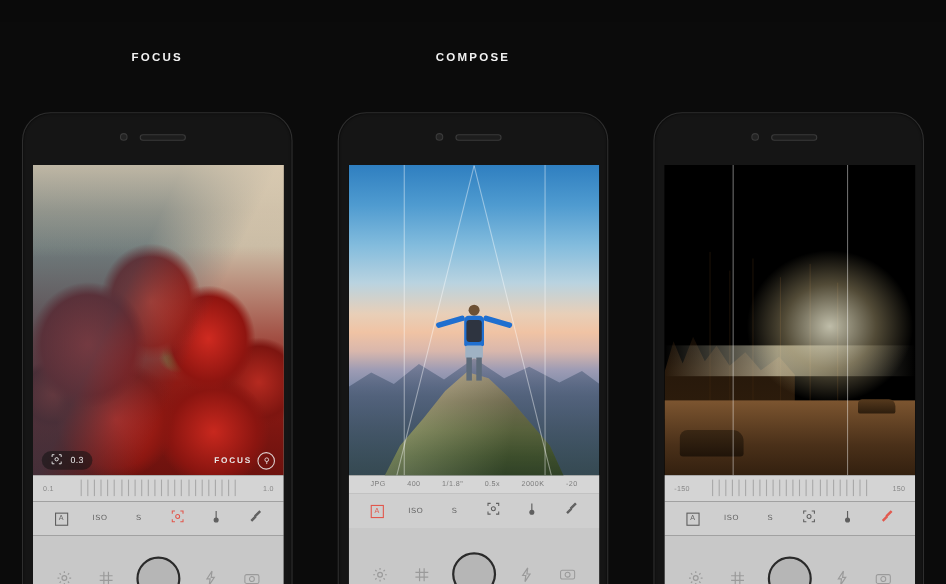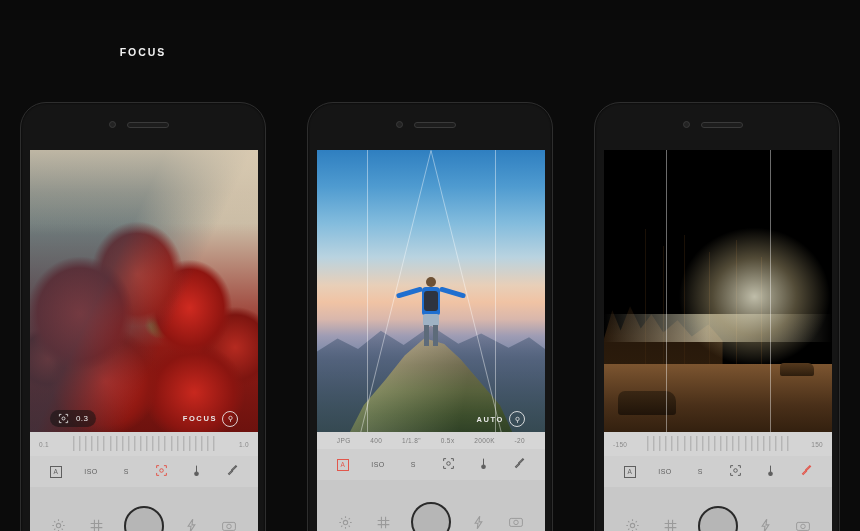--- a/index.html
+++ b/index.html
@@ -156,21 +156,21 @@
   
   .guides { position: absolute; inset: 0; pointer-events: none; }
   .gl { position: absolute; background: rgba(255,255,255,0.42); }
   .gl.v { top: 0; bottom: 0; width: 1px; }
   .gl.diag { height: 1px; transform-origin: left center; }
 
   
   .hud {
     position: absolute; left: 0; right: 0; bottom: 5px;
     display: flex; align-items: center; justify-content: center;
-    gap: 6px; padding: 0 20px;
+    gap: 6px; padding: 0 8px;
   }
   .pill {
     display: flex; align-items: center; gap: 7px;
     background: rgba(18,18,18,0.55);
     border-radius: 9px; padding: 2px 8px; height: 17px;
   }
   .pill-val { color: #efefef; font-size: 8px; letter-spacing: 0.4px; }
   .hud-right { display: flex; align-items: center; gap: 5px; margin-left: auto; }
   .hud-label { color: #e9e9e9; font-size: 7.5px; letter-spacing: 1.6px; font-weight: bold; }
   .badge {
@@ -363,20 +363,21 @@
               <circle cx="10" cy="9.5" r="2.8"></circle>
             </svg>
           </span>
         </div>
 
       </div>
     </div>
   </div>
 
   <div class="panel p2">
+    <div class="caption">COMPOSE</div>
     <div class="phone">
       <div class="bezel-top">
         <div class="cam-dot"></div>
         <div class="speaker"></div>
       </div>
       <div class="screen">
 
         <div class="viewfinder">
           <div class="vf-img ph-hiker">
             <div class="hz-mtn"></div>
@@ -390,32 +391,20 @@
               <span class="hk-shorts"></span>
                 <span class="hk-leg l"></span>
                 <span class="hk-leg r"></span>
             </div>
           </div>
           <div class="guides">
             <span class="gl v" style="left:22%"></span>
             <span class="gl v" style="left:78%"></span>
             <span class="gl diag" style="left:50%; top:0; width:300px; transform:rotate(76deg)"></span>
             <span class="gl diag" style="left:50%; top:0; width:300px; transform:rotate(104deg)"></span>
-          </div>
-          <div class="hud">
-            <div class="hud-spacer"></div>
-            <div class="hud-right">
-              <span class="hud-label">AUTO</span>
-              <span class="badge">
-                <svg width="9" height="9" viewBox="0 0 16 16" stroke="#f0f0f0" fill="none" stroke-width="1.3">
-                  <circle cx="8" cy="7" r="3"></circle>
-                    <path d="M8 10v4"></path>
-                </svg>
-              </span>
-            </div>
           </div>
         </div>
 
         <div class="statusbar">
           <span class="status-item">JPG</span>
           <span class="status-item">400</span>
           <span class="status-item">1/1.8"</span>
           <span class="status-item">0.5x</span>
           <span class="status-item">2000K</span>
           <span class="status-item">-20</span>

